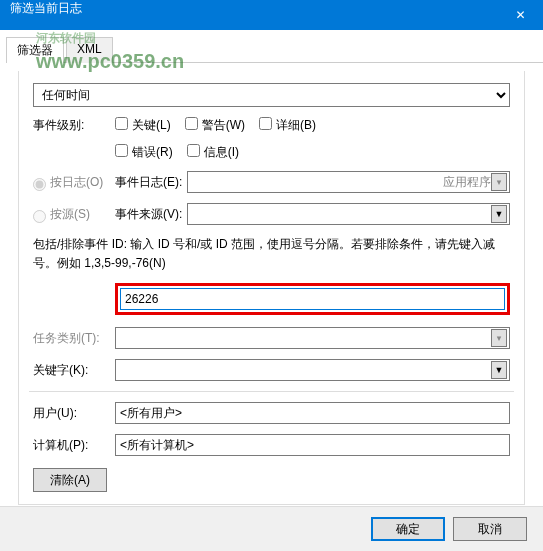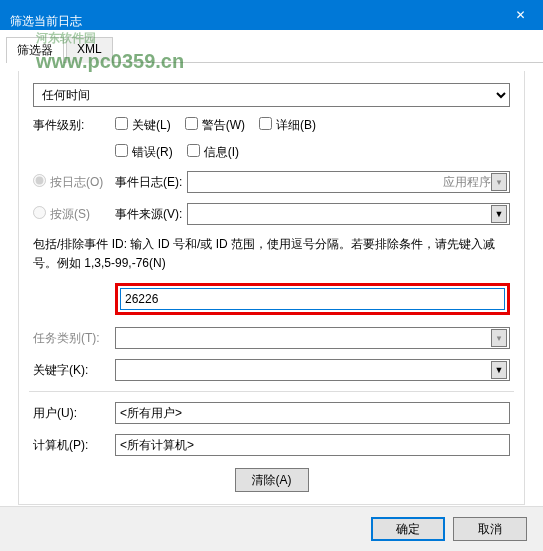--- a/index.html
+++ b/index.html
@@ -1,44 +1,44 @@
 <!DOCTYPE html>
 <html><head>
 <meta charset="utf-8">
 <style>
 *{box-sizing:border-box;margin:0;padding:0;font-family:"Microsoft YaHei",SimSun,sans-serif;font-size:12px}
 body{background:#fff;width:543px;height:551px;position:relative;overflow:hidden}
-.titlebar{height:30px;background:#0078d7;color:#fff;display:flex;align-items:flex-end;padding:0 0 0 10px}
+.titlebar{height:30px;background:#0078d7;color:#fff;display:flex;align-items:flex-start;padding:0 0 0 10px}
 .titlebar .ttl{flex:1}
 .titlebar .close{width:45px;height:30px;display:flex;align-items:center;justify-content:center;font-size:14px;cursor:pointer}
 .watermark{position:absolute;top:20px;left:36px;color:rgba(60,140,60,.45);font-size:24px;font-weight:bold;pointer-events:none;z-index:5}
 .watermark .sub{display:block;color:rgba(40,120,40,.6);font-size:20px;margin-top:2px}
 .tabs{display:flex;margin:6px 0 0 6px;border-bottom:1px solid #ccc}
 .tab{padding:4px 10px;border:1px solid #ccc;border-bottom:none;background:#fff;margin-right:2px;position:relative;top:1px;cursor:pointer}
 .tab.active{background:#fff;z-index:2}
 .tab.inactive{background:#f0f0f0}
 .form{padding:8px 18px 4px 18px}
 .row{display:flex;align-items:center;margin-bottom:10px}
 .lbl{width:82px;flex-shrink:0}
 .ctrl{flex:1}
 select,.combo,.textfield{width:100%;height:22px;border:1px solid #7a7a7a;background:#fff;padding:0 4px;font-size:12px}
 select{height:24px}
 .combo{display:flex;align-items:center;justify-content:flex-end;padding-right:2px}
 .combo .drop{width:16px;height:18px;border:1px solid #7a7a7a;background:#e1e1e1;display:flex;align-items:center;justify-content:center;font-size:9px}
 .chkrow{display:flex;gap:14px;margin-left:0;flex-wrap:wrap}
 .chk{display:flex;align-items:flex-start;gap:4px}
 .chk input{width:13px;height:13px}
-.radio{display:flex;align-items:flex-start;gap:4px}
+.radio{display:flex;align-items:flex-end;gap:4px}
 .radio input{width:13px;height:13px}
 .disabled{color:#888}
 .hint{margin:6px 0 10px 0;line-height:1.6}
 .highlight-box{border:3px solid #e60000;padding:2px;margin-left:82px}
 .highlight-box .textfield{border:1px solid #0078d7}
 .sep{border-top:1px solid #ddd;margin:10px -4px}
-.clearrow{display:flex;justify-content:center;margin-top:12px}
+.clearrow{display:flex;justify-content:flex-start;margin-top:12px}
 .btn{min-width:74px;height:24px;border:1px solid #7a7a7a;background:#e1e1e1;cursor:pointer;padding:0 12px}
 .btn.primary{border:2px solid #0078d7}
 .footer{position:absolute;bottom:0;left:0;right:0;padding:10px 16px;display:flex;justify-content:flex-end;gap:8px;border-top:1px solid #ddd;background:#f0f0f0}
 .form-inner{border:1px solid #ddd;border-top:none;padding:12px 14px}
 </style>
 </head>
 <body>
 
 <div class="titlebar">
   <span class="ttl">筛选当前日志</span>

